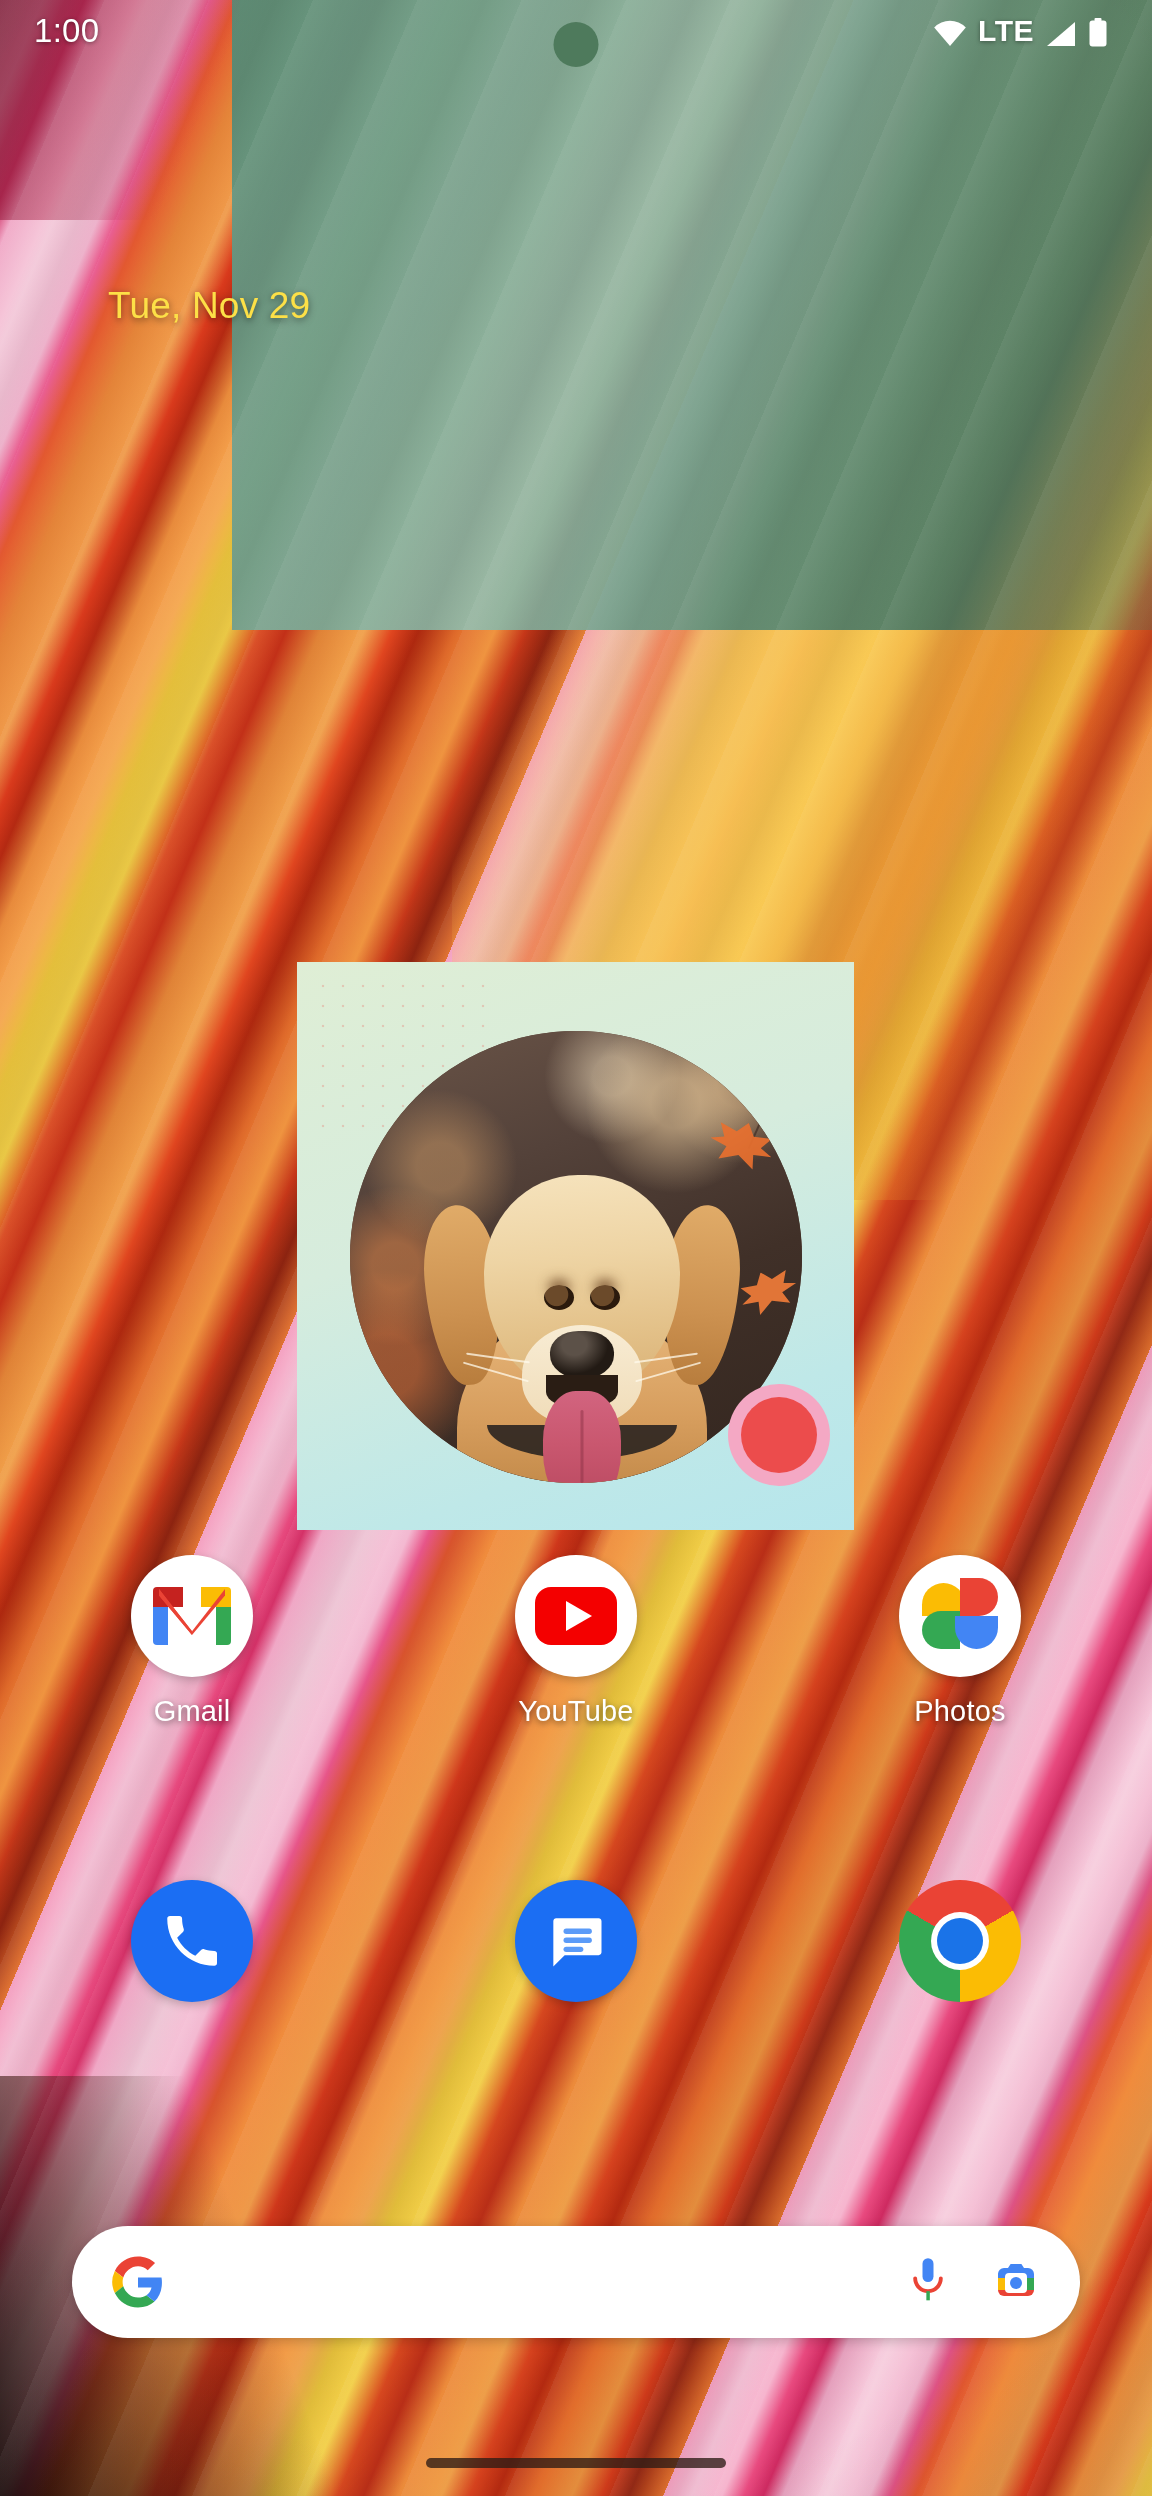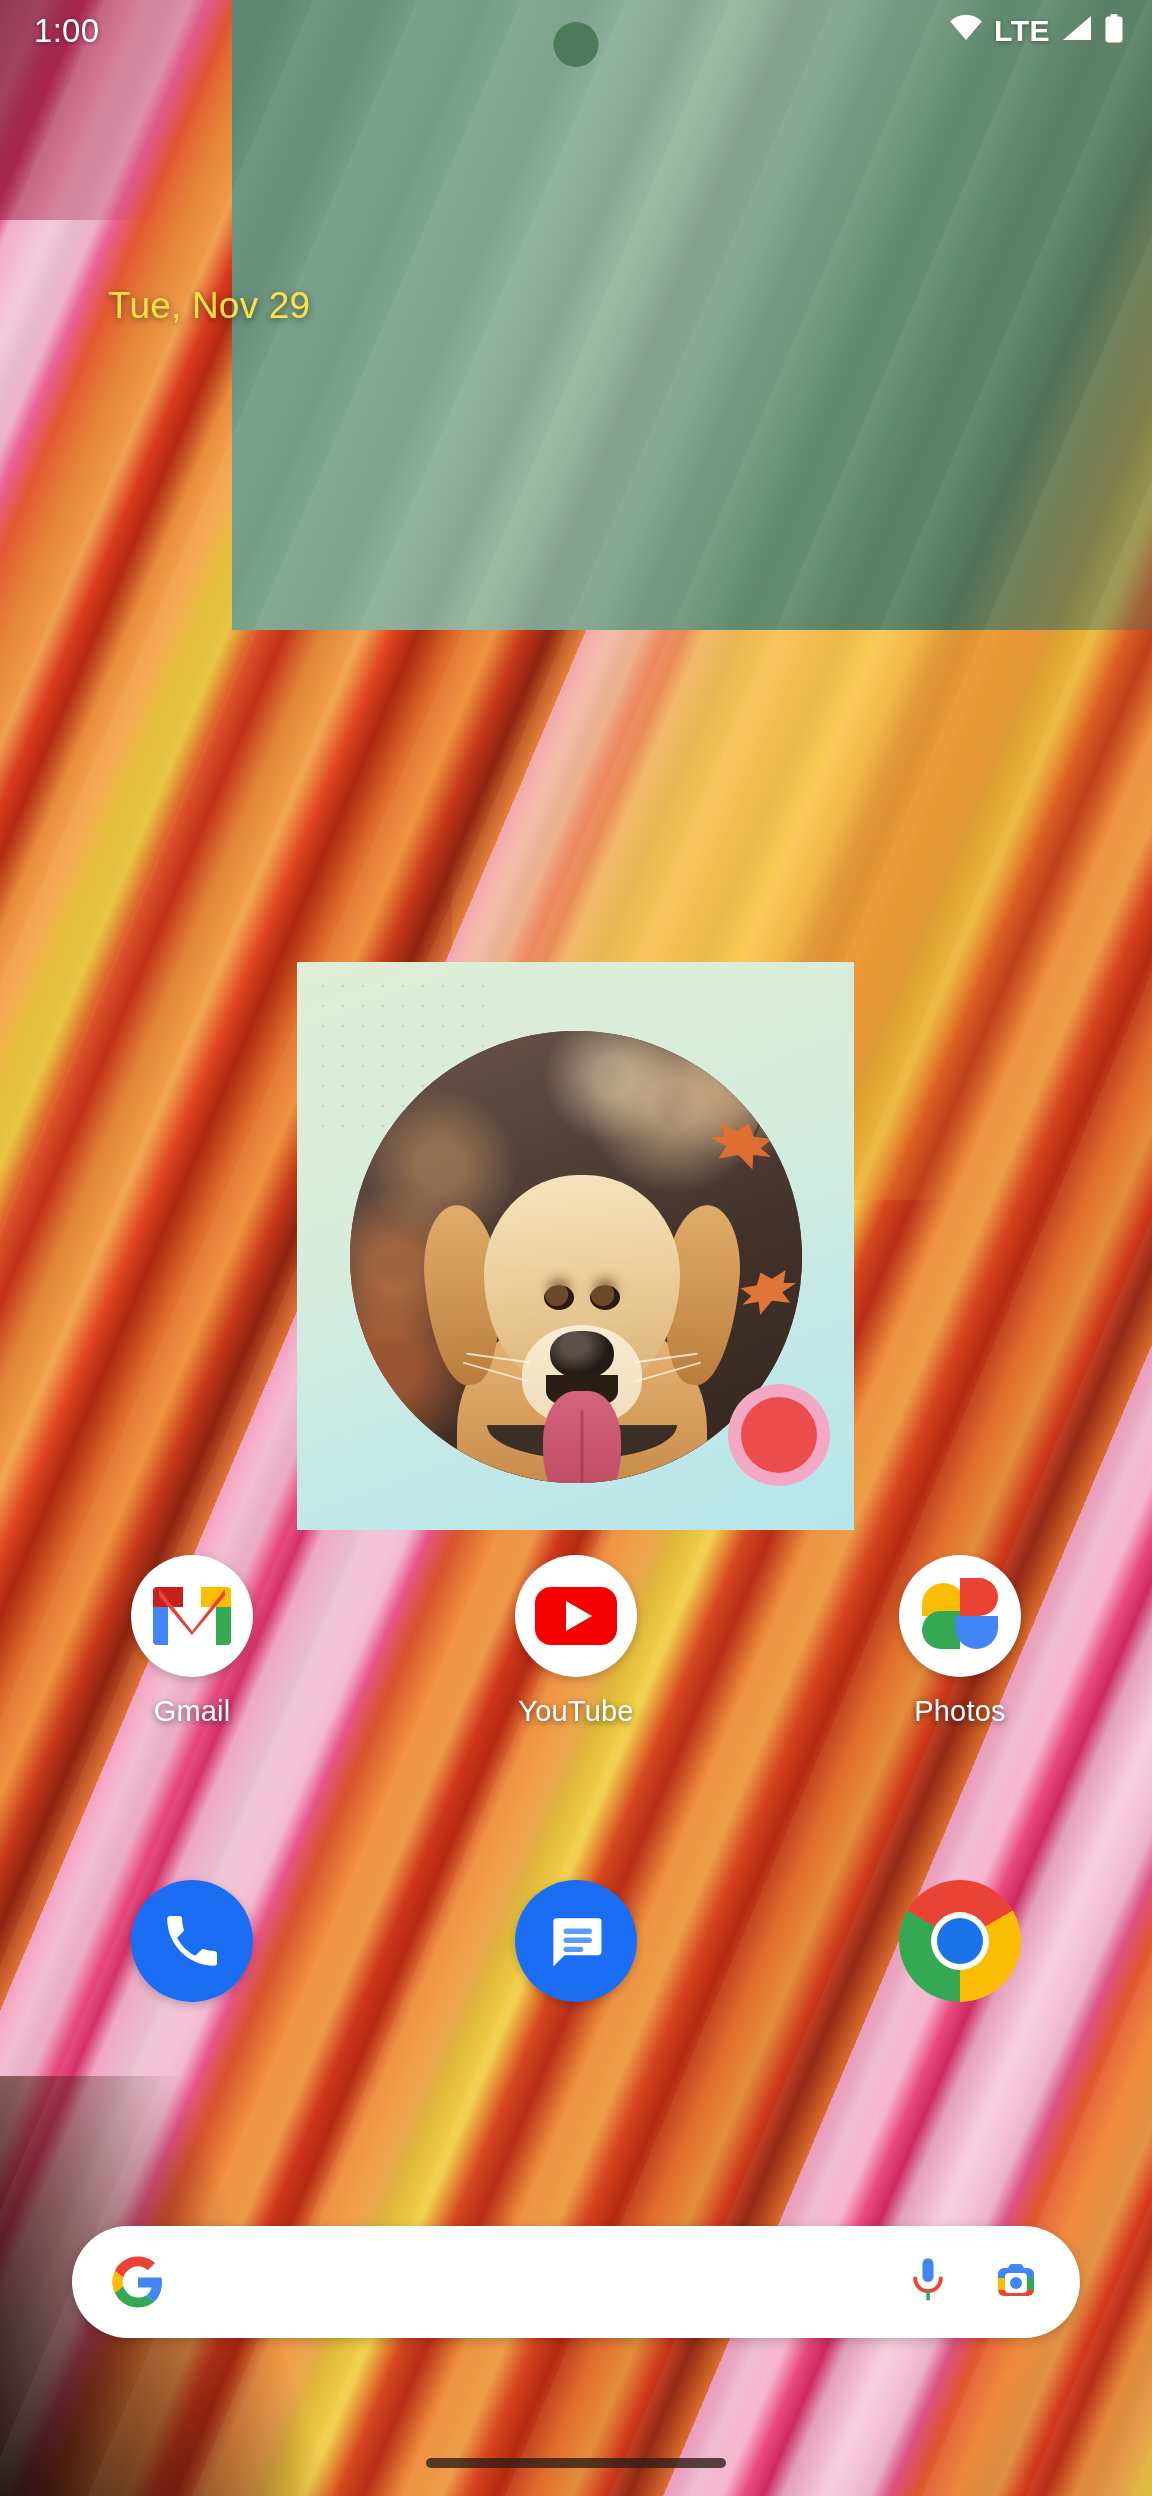--- a/index.html
+++ b/index.html
@@ -80,31 +80,31 @@
     position:absolute; inset:0;
     background:repeating-linear-gradient(113deg,
       rgba(255,255,255,.055) 0px,
       rgba(255,255,255,0) 30px,
       rgba(0,0,0,.05) 62px,
       rgba(255,255,255,0) 96px);
   }
 
   
   #status-bar{
-    position:absolute; top:0; left:0; right:0; height:62px;
+    position:absolute; top:0; left:0; right:16px; height:62px;
     display:flex; align-items:center;
     padding:0 28px 0 34px;
     z-index:40;
   }
   #status-clock{
     color:#fff; font-size:33px; letter-spacing:.3px;
     text-shadow:0 1px 4px rgba(0,0,0,.45);
   }
   #status-spacer{ flex:1; }
-  #status-icons{ display:flex; align-items:flex-start; gap:11px; }
+  #status-icons{ display:flex; align-items:flex-end; gap:11px; }
   .st-ico{ display:block; }
 
   
   #camera-cutout{
     position:absolute; top:22px; left:50%;
     transform:translateX(-50%);
     width:45px; height:45px; border-radius:50%;
     background:#4e7a5c;
     z-index:45;
   }

